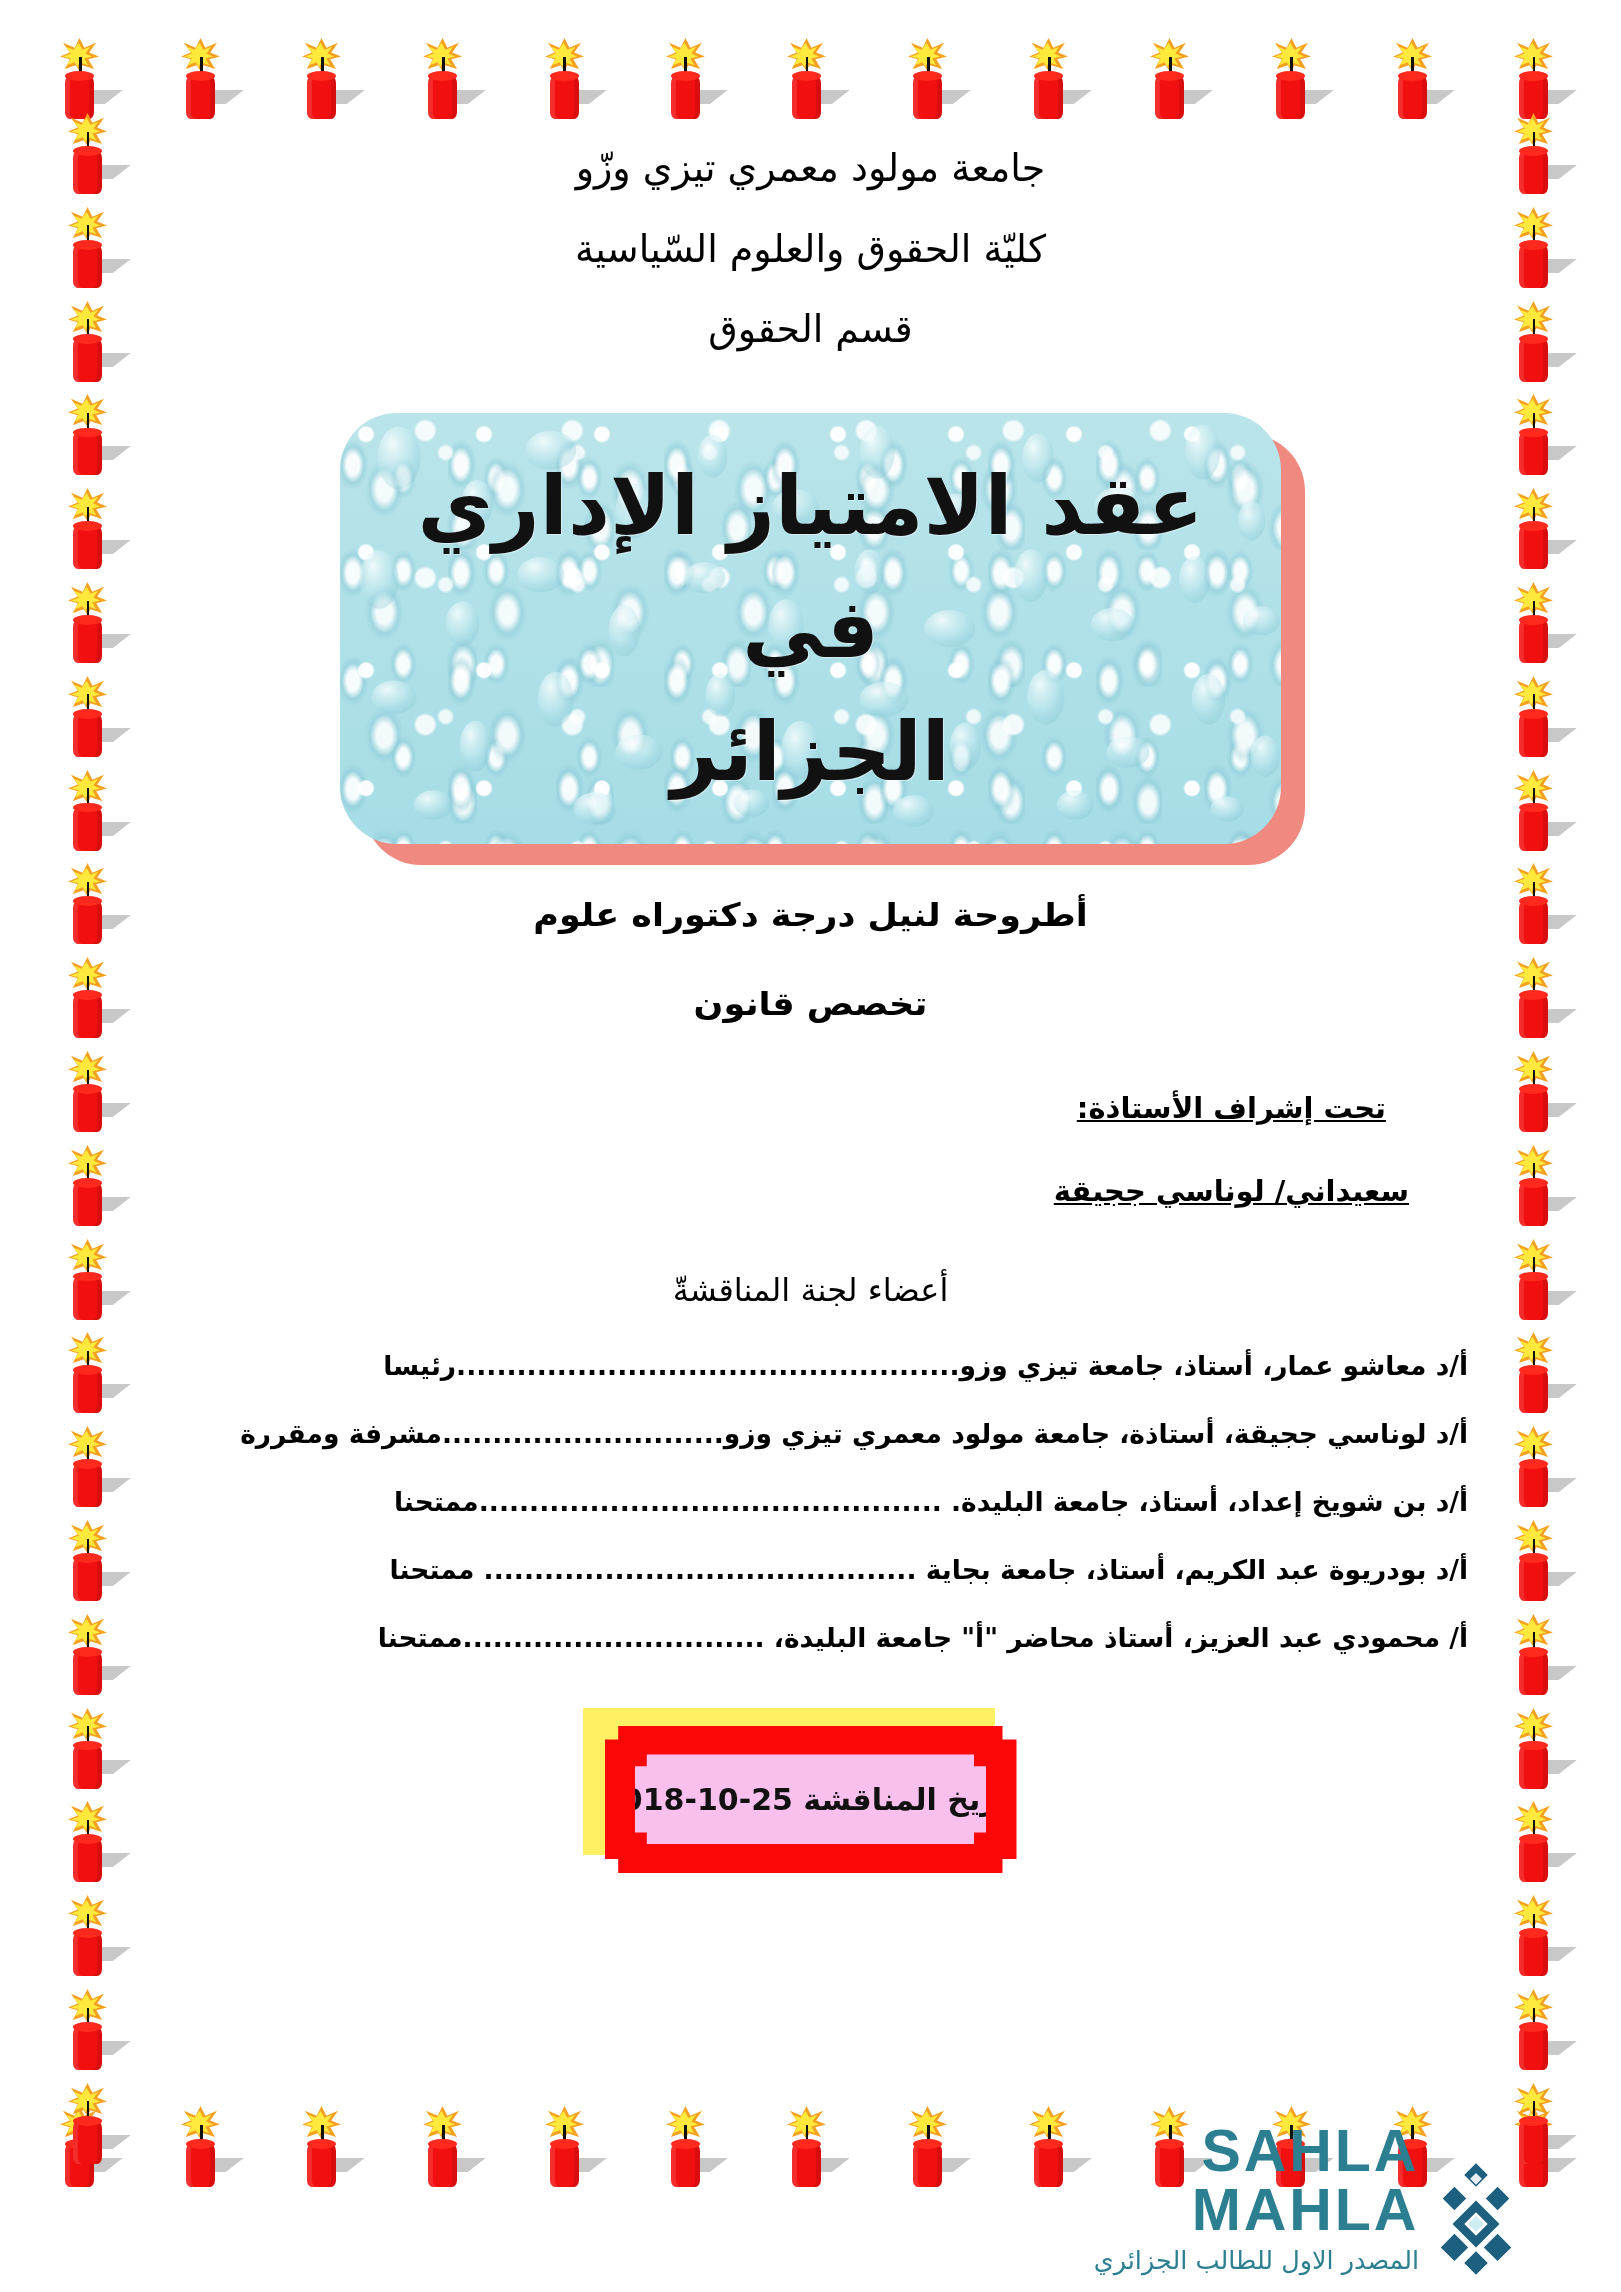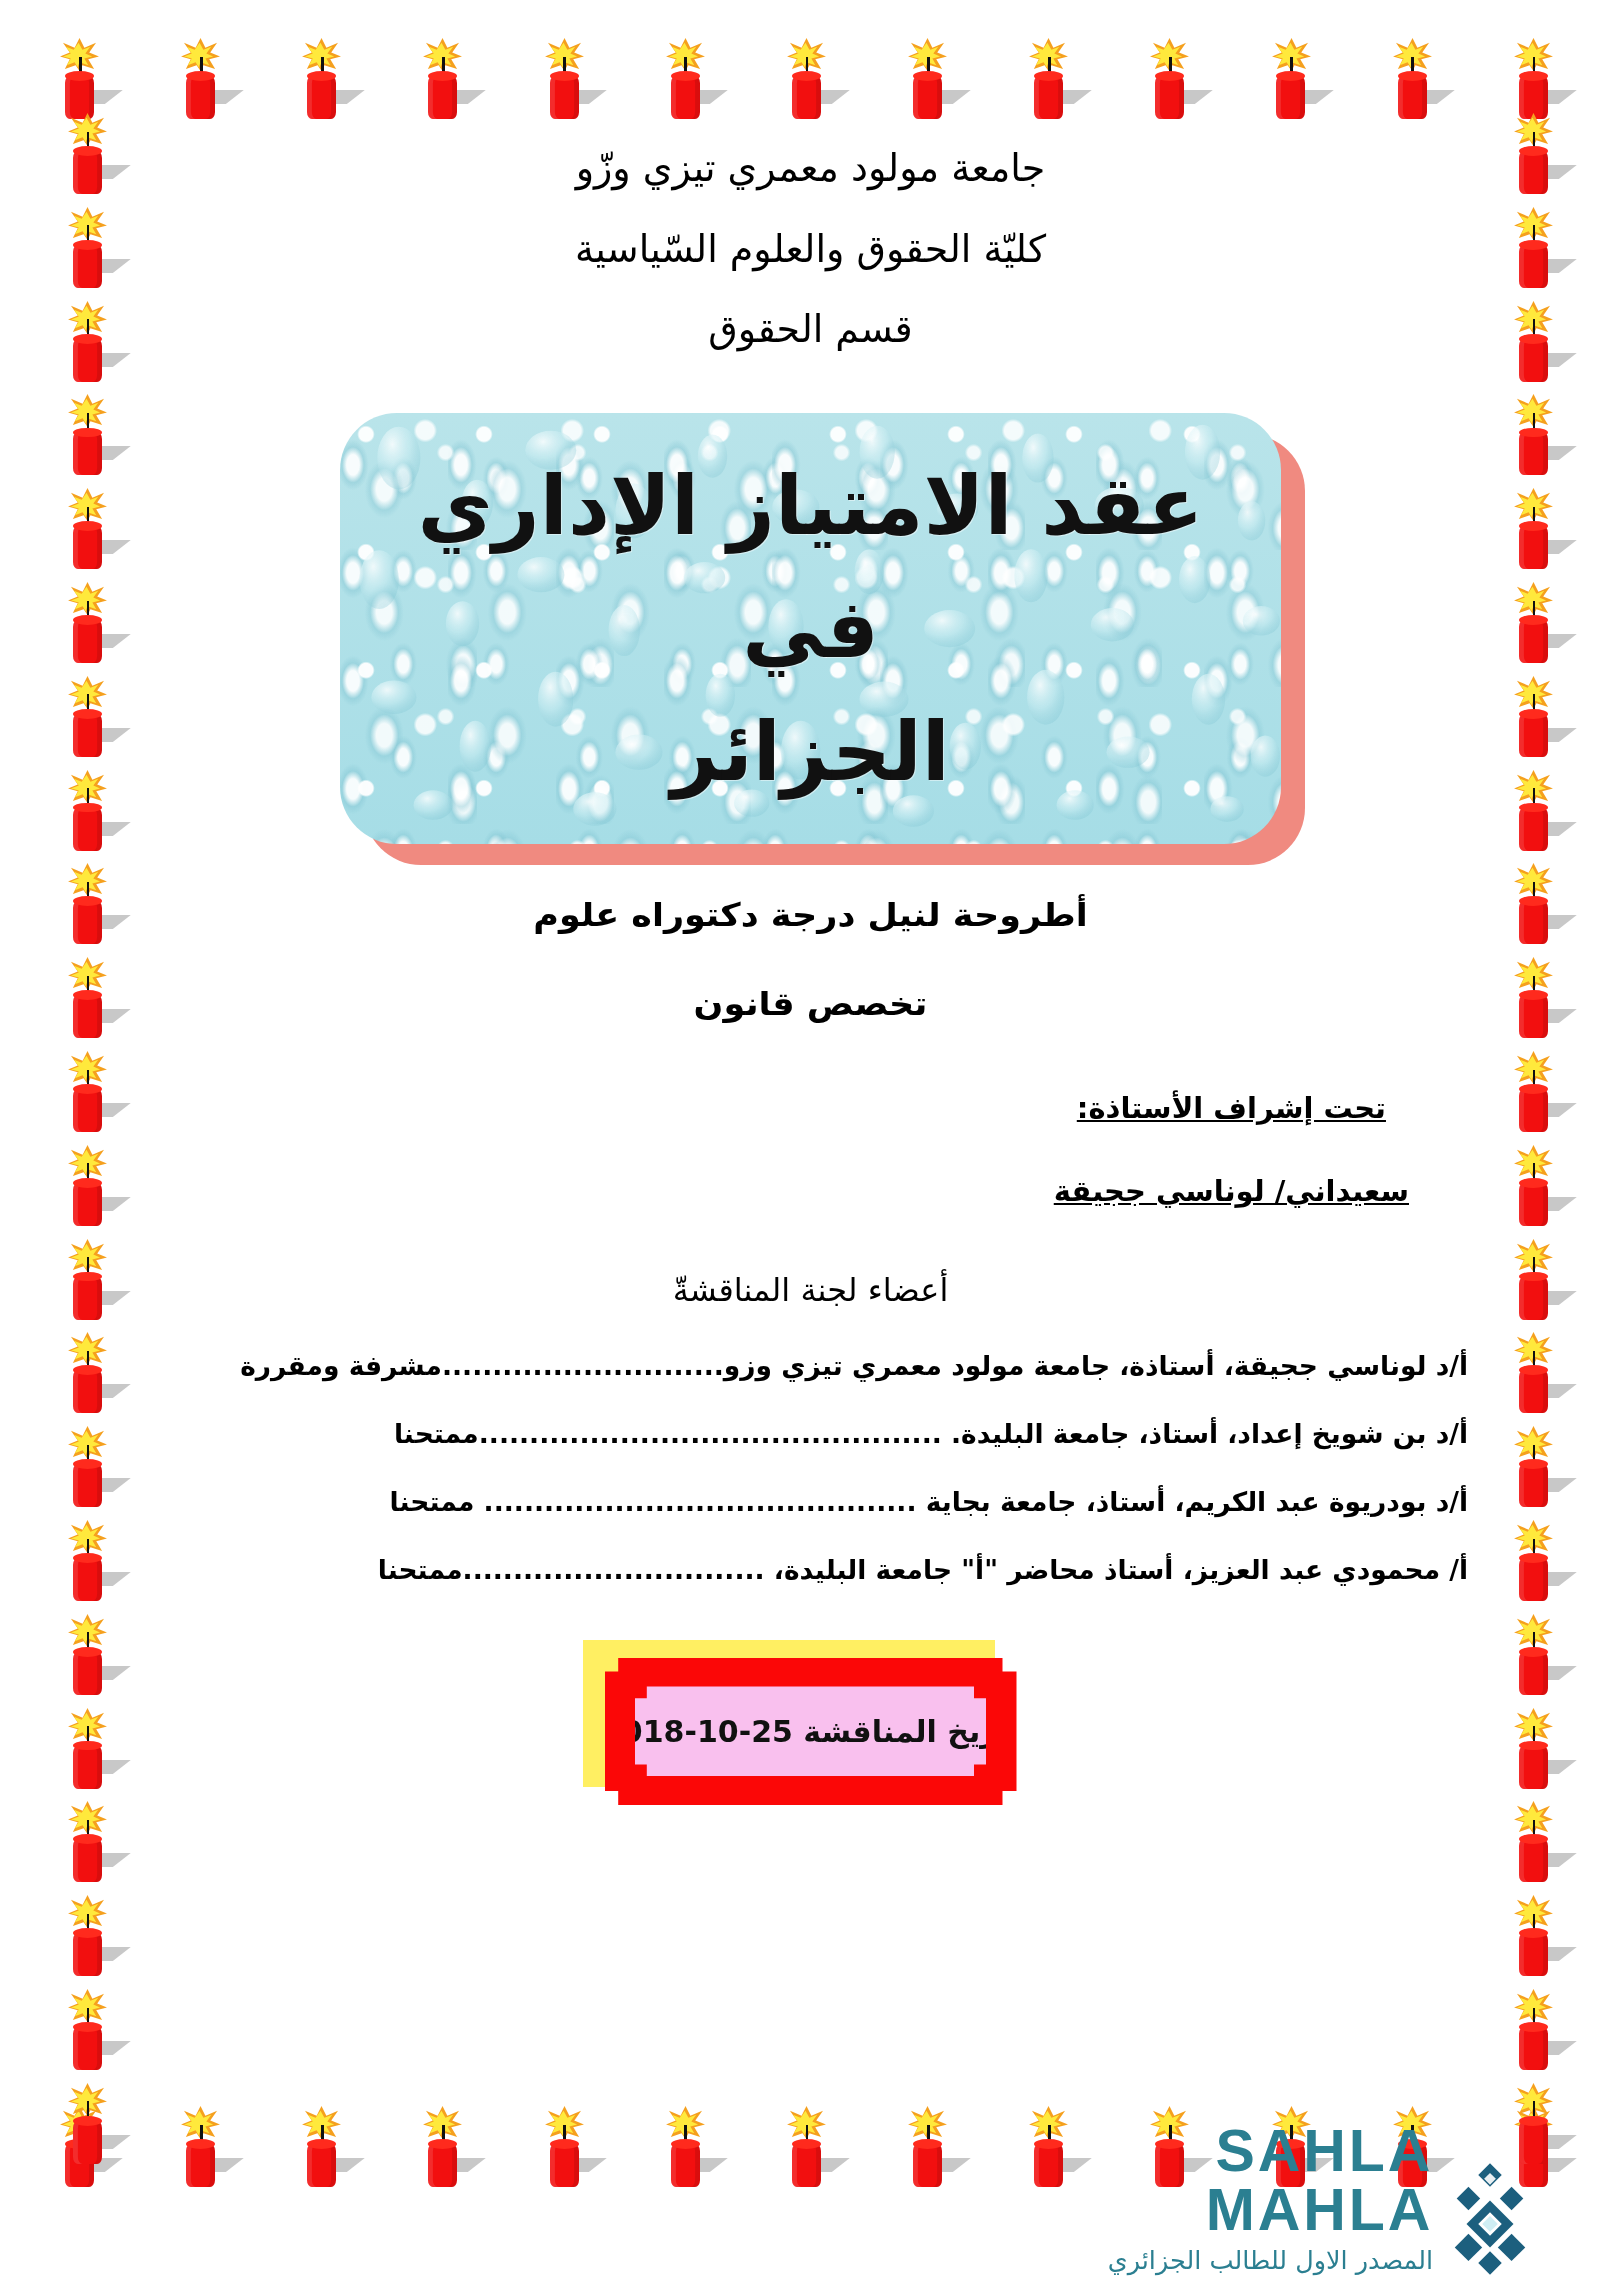--- a/index.html
+++ b/index.html
@@ -115,21 +115,21 @@
   }
   .date-inner{
     width:351px;height:90px;background:#f9c0ee;
     display:flex;align-items:center;justify-content:center;
     clip-path:polygon(0 11.8px,11.8px 11.8px,11.8px 0,339px 0,339px 11.8px,351px 11.8px,351px 78px,339px 78px,339px 90px,11.8px 90px,11.8px 78px,0 78px);
   }
   .date-text{font-size:30px;font-weight:700;color:#111;white-space:nowrap;}
 
   
   .watermark{
-    position:absolute;right:84px;bottom:17.6px;width:549px;height:137px;
+    position:absolute;right:98px;bottom:17.6px;width:549px;height:137px;
     display:flex;align-items:flex-end;gap:9.8px;direction:ltr;
   }
   .wm-text{flex:1;text-align:right;}
   .wm-main{
     font-size:59px;font-weight:700;letter-spacing:2.9px;color:#2b7f91;
     line-height:1;font-family:"Liberation Sans",sans-serif;
   }
   .wm-sub{
     font-size:25.5px;color:#2b7f91;margin-top:5.9px;direction:rtl;
     font-family:"DejaVu Sans",sans-serif;
@@ -854,20 +854,21 @@
 
     <div class="people">
       <div class="col col-left">
         <div class="role">تحت إشراف الأستاذة:</div>
         <div class="name">سعيداني/ لوناسي ججيقة</div>
       </div>
     </div>
 
     <div class="jury-title">أعضاء لجنة المناقشةّ</div>
     <div class="jury-list">
+      <div class="jury-row">أ/د معاشو عمار، أستاذ، جامعة تيزي وزو..................................................رئيسا</div>
       <div class="jury-row">أ/د لوناسي ججيقة، أستاذة، جامعة مولود معمري تيزي وزو............................مشرفة ومقررة</div>
       <div class="jury-row">أ/د بن شويخ إعداد، أستاذ، جامعة البليدة. ..............................................ممتحنا</div>
       <div class="jury-row">أ/د بودريوة عبد الكريم، أستاذ، جامعة بجاية ........................................... ممتحنا</div>
       <div class="jury-row">أ/ محمودي عبد العزيز، أستاذ محاضر "أ" جامعة البليدة، ..............................ممتحنا</div>
     </div>
 
     <div class="date-wrap">
       <div class="date-shadow"></div>
       <div class="date-badge">
         <div class="date-inner">

